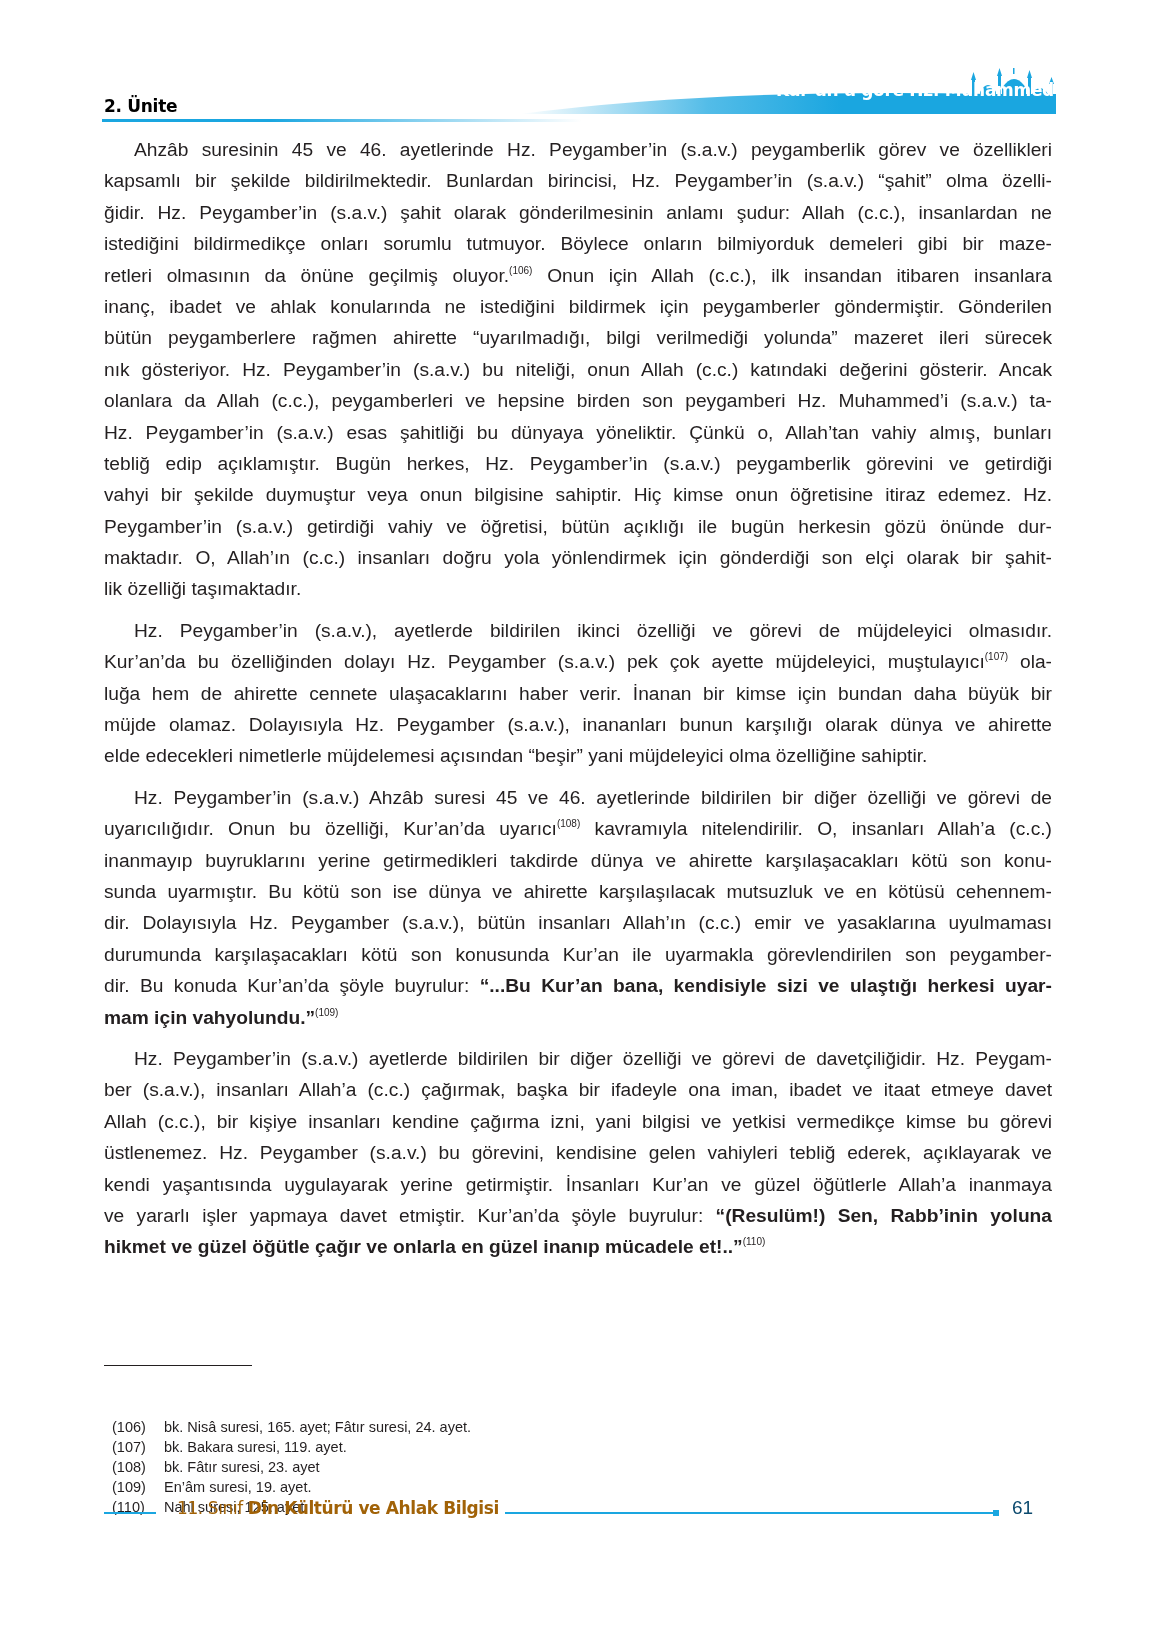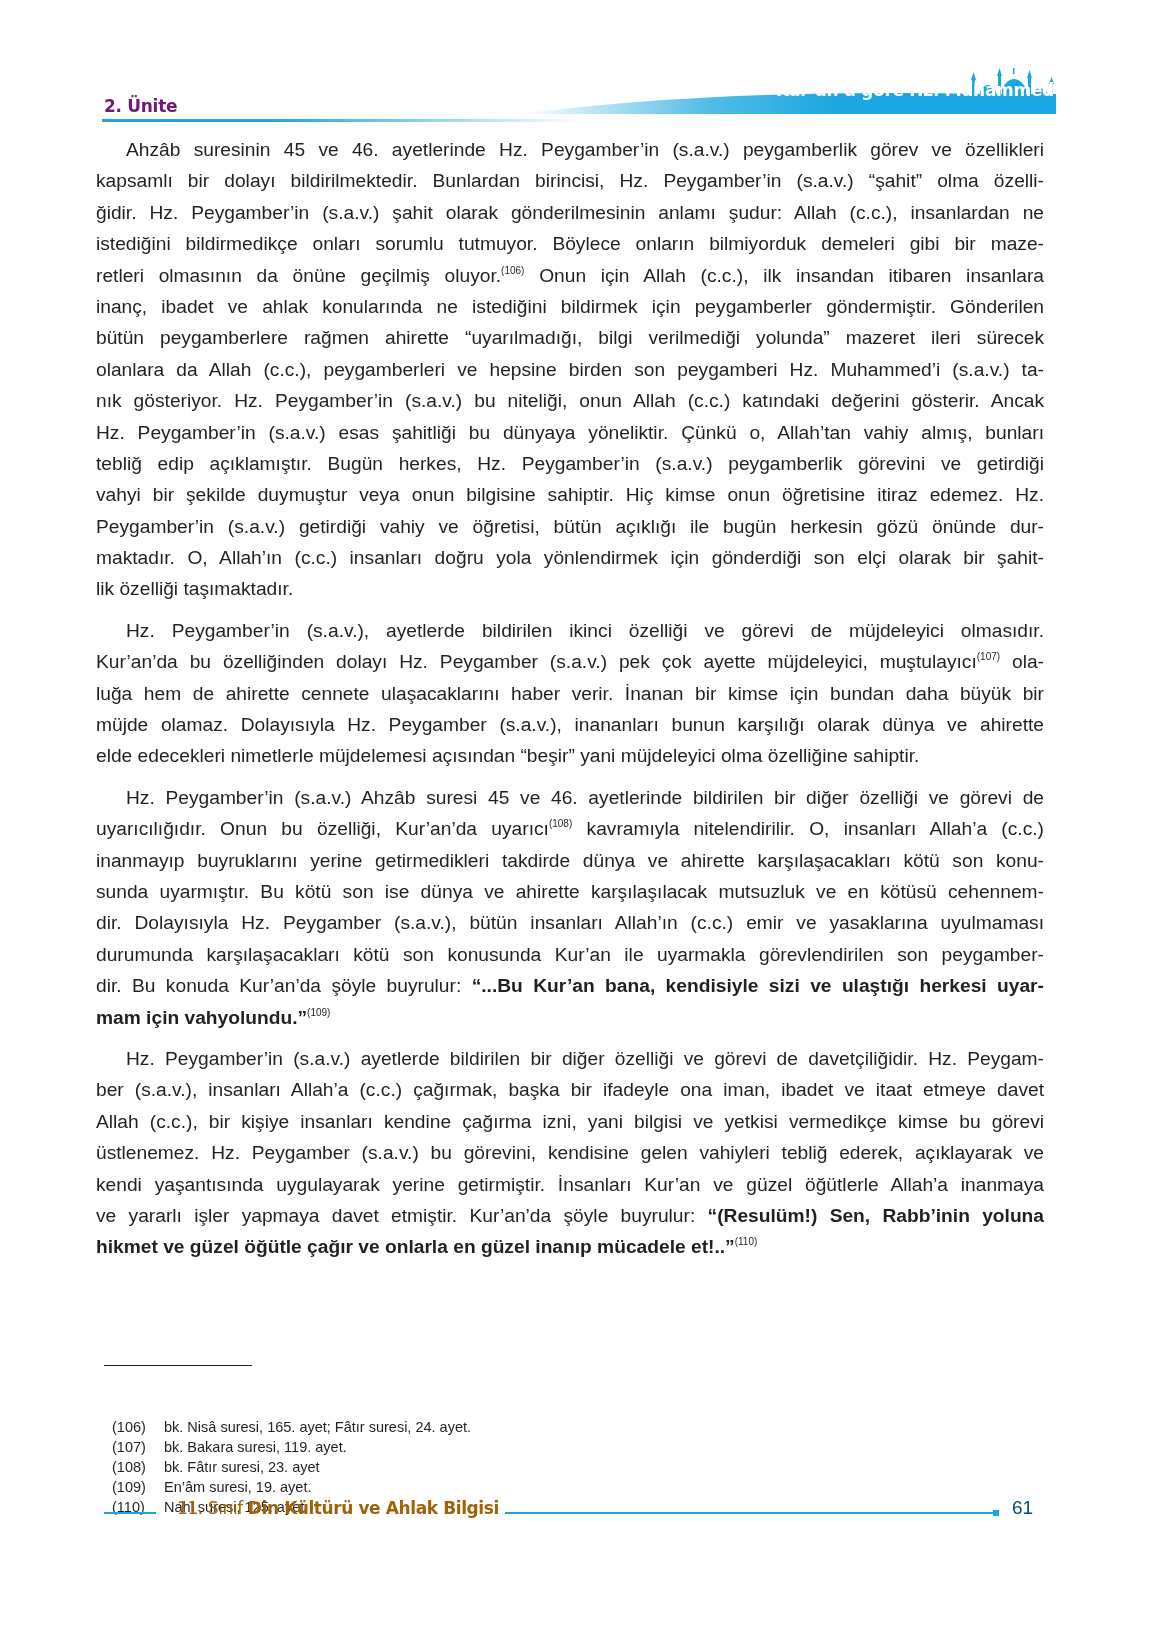--- a/index.html
+++ b/index.html
@@ -2,30 +2,30 @@
 <html><head>
 <meta charset="utf-8">
 <style>
   html, body { margin: 0; padding: 0; background: #ffffff; }
   body { width: 1152px; height: 1625px; position: relative; overflow: hidden;
          font-family: "Liberation Sans", sans-serif; color: #231f20; }
 
   
   .header { position: absolute; left: 0; top: 0; width: 1152px; height: 130px; }
   .unit-title { position: absolute; left: 104px; top: 96px; font-size: 17px; font-weight: bold;
-                color: #701a75; font-family: "DejaVu Sans", sans-serif; letter-spacing: -0.3px; }
+                color: #000000; font-family: "DejaVu Sans", sans-serif; letter-spacing: -0.3px; }
   .unit-underline { position: absolute; left: 102px; top: 119px; width: 480px; height: 3px;
                     background: linear-gradient(to right, #1aa6e0 0%, #1aa6e0 35%, rgba(26,166,224,0) 100%); }
   .chapter-band { position: absolute; left: 520px; top: 80px; width: 536px; height: 40px; }
   .chapter-title { position: absolute; right: 98px; top: 80px; font-size: 17px; font-weight: bold;
                    color: #ffffff; font-family: "DejaVu Sans", sans-serif; letter-spacing: -0.3px; }
   .skyline { position: absolute; left: 968px; top: 66px; width: 90px; height: 40px; }
 
   
-  .content { position: absolute; left: 96px; top: 134px; width: 948px; }
+  .content { position: absolute; left: 104px; top: 134px; width: 948px; }
   .line { font-size: 19.2px; line-height: 31.4px; height: 31.4px; white-space: nowrap;
           text-align: justify; text-align-last: justify; }
   .line.last { text-align-last: left; }
   .line.indent { padding-left: 30px; }
   .para { margin-bottom: 10px; }
   sup { font-size: 10px; line-height: 0; vertical-align: 8px; }
   b { font-weight: bold; }
 
   
   .fn-rule { position: absolute; left: 104px; top: 1365px; width: 148px; height: 1px; background: #231f20; }
@@ -74,28 +74,28 @@
     </g>
   </svg>
   <div class="unit-title">2. Ünite</div>
   <div class="unit-underline"></div>
   <div class="chapter-title">Kur’an’a göre Hz. Muhammed</div>
 </div>
 
 <div class="content" id="content">
     <div class="para">
       <div class="line indent"><span>Ahzâb suresinin 45 ve 46. ayetlerinde Hz. Peygamber’in (s.a.v.) peygamberlik görev ve özellikleri</span></div>
-      <div class="line"><span>kapsamlı bir dolayı bildirilmektedir. Bunlardan birincisi, Hz. Peygamber’in (s.a.v.) “şahit” olma özelli-</span></div>
+      <div class="line"><span>kapsamlı bir şekilde bildirilmektedir. Bunlardan birincisi, Hz. Peygamber’in (s.a.v.) “şahit” olma özelli-</span></div>
       <div class="line"><span>ğidir. Hz. Peygamber’in (s.a.v.) şahit olarak gönderilmesinin anlamı şudur: Allah (c.c.), insanlardan ne</span></div>
       <div class="line"><span>istediğini bildirmedikçe onları sorumlu tutmuyor. Böylece onların bilmiyorduk demeleri gibi bir maze-</span></div>
       <div class="line"><span>retleri olmasının da önüne geçilmiş oluyor.</span><sup>(106)</sup><span> Onun için Allah (c.c.), ilk insandan itibaren insanlara</span></div>
       <div class="line"><span>inanç, ibadet ve ahlak konularında ne istediğini bildirmek için peygamberler göndermiştir. Gönderilen</span></div>
       <div class="line"><span>bütün peygamberlere rağmen ahirette “uyarılmadığı, bilgi verilmediği yolunda” mazeret ileri sürecek</span></div>
+      <div class="line"><span>nık gösteriyor. Hz. Peygamber’in (s.a.v.) bu niteliği, onun Allah (c.c.) katındaki değerini gösterir. Ancak</span></div>
       <div class="line"><span>olanlara da Allah (c.c.), peygamberleri ve hepsine birden son peygamberi Hz. Muhammed’i (s.a.v.) ta-</span></div>
-      <div class="line"><span>nık gösteriyor. Hz. Peygamber’in (s.a.v.) bu niteliği, onun Allah (c.c.) katındaki değerini gösterir. Ancak</span></div>
       <div class="line"><span>Hz. Peygamber’in (s.a.v.) esas şahitliği bu dünyaya yöneliktir. Çünkü o, Allah’tan vahiy almış, bunları</span></div>
       <div class="line"><span>tebliğ edip açıklamıştır. Bugün herkes, Hz. Peygamber’in (s.a.v.) peygamberlik görevini ve getirdiği</span></div>
       <div class="line"><span>vahyi bir şekilde duymuştur veya onun bilgisine sahiptir. Hiç kimse onun öğretisine itiraz edemez. Hz.</span></div>
       <div class="line"><span>Peygamber’in (s.a.v.) getirdiği vahiy ve öğretisi, bütün açıklığı ile bugün herkesin gözü önünde dur-</span></div>
       <div class="line"><span>maktadır. O, Allah’ın (c.c.) insanları doğru yola yönlendirmek için gönderdiği son elçi olarak bir şahit-</span></div>
       <div class="line last"><span>lik özelliği taşımaktadır.</span></div>
     </div>
     <div class="para">
       <div class="line indent"><span>Hz. Peygamber’in (s.a.v.), ayetlerde bildirilen ikinci özelliği ve görevi de müjdeleyici olmasıdır.</span></div>
       <div class="line"><span>Kur’an’da bu özelliğinden dolayı Hz. Peygamber (s.a.v.) pek çok ayette müjdeleyici, muştulayıcı</span><sup>(107)</sup><span> ola-</span></div>

